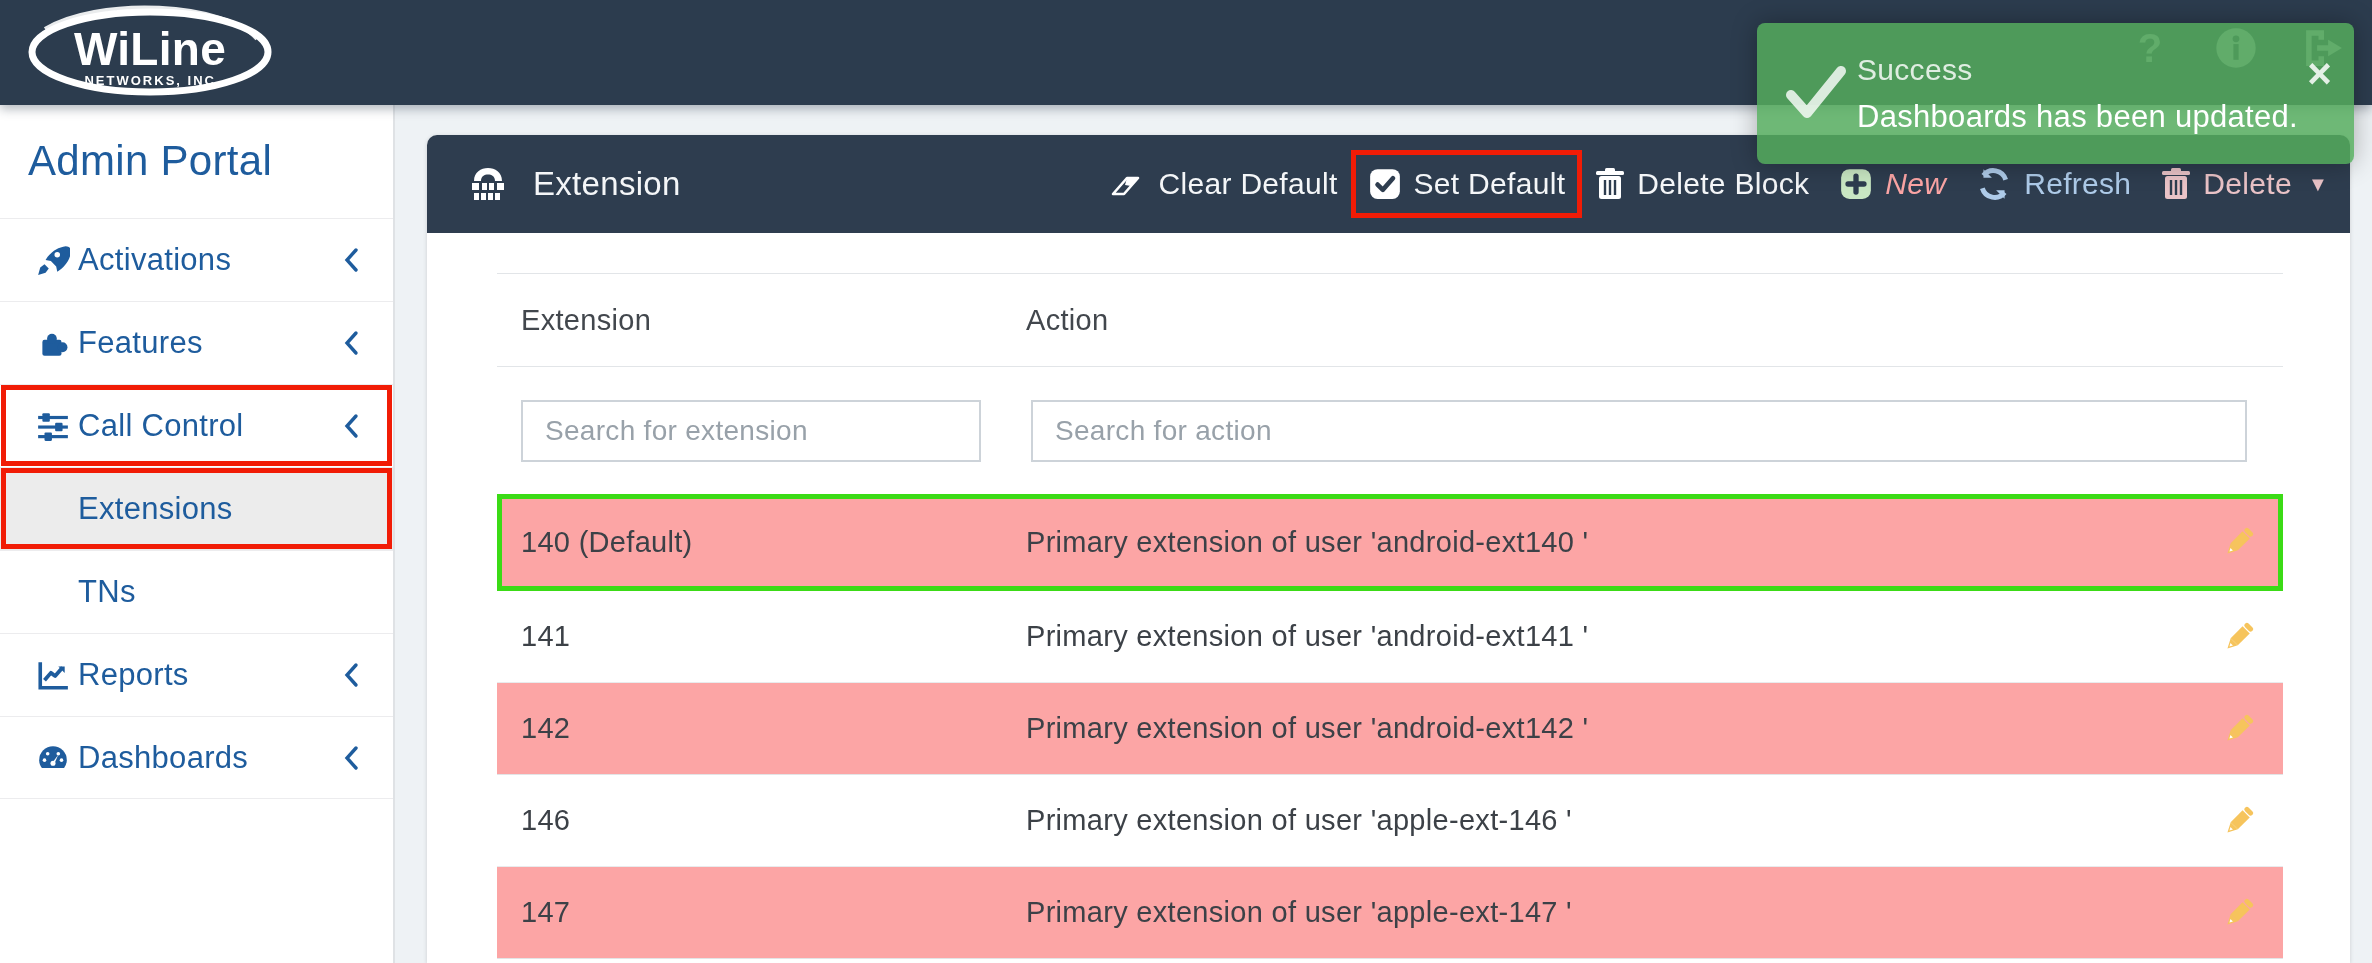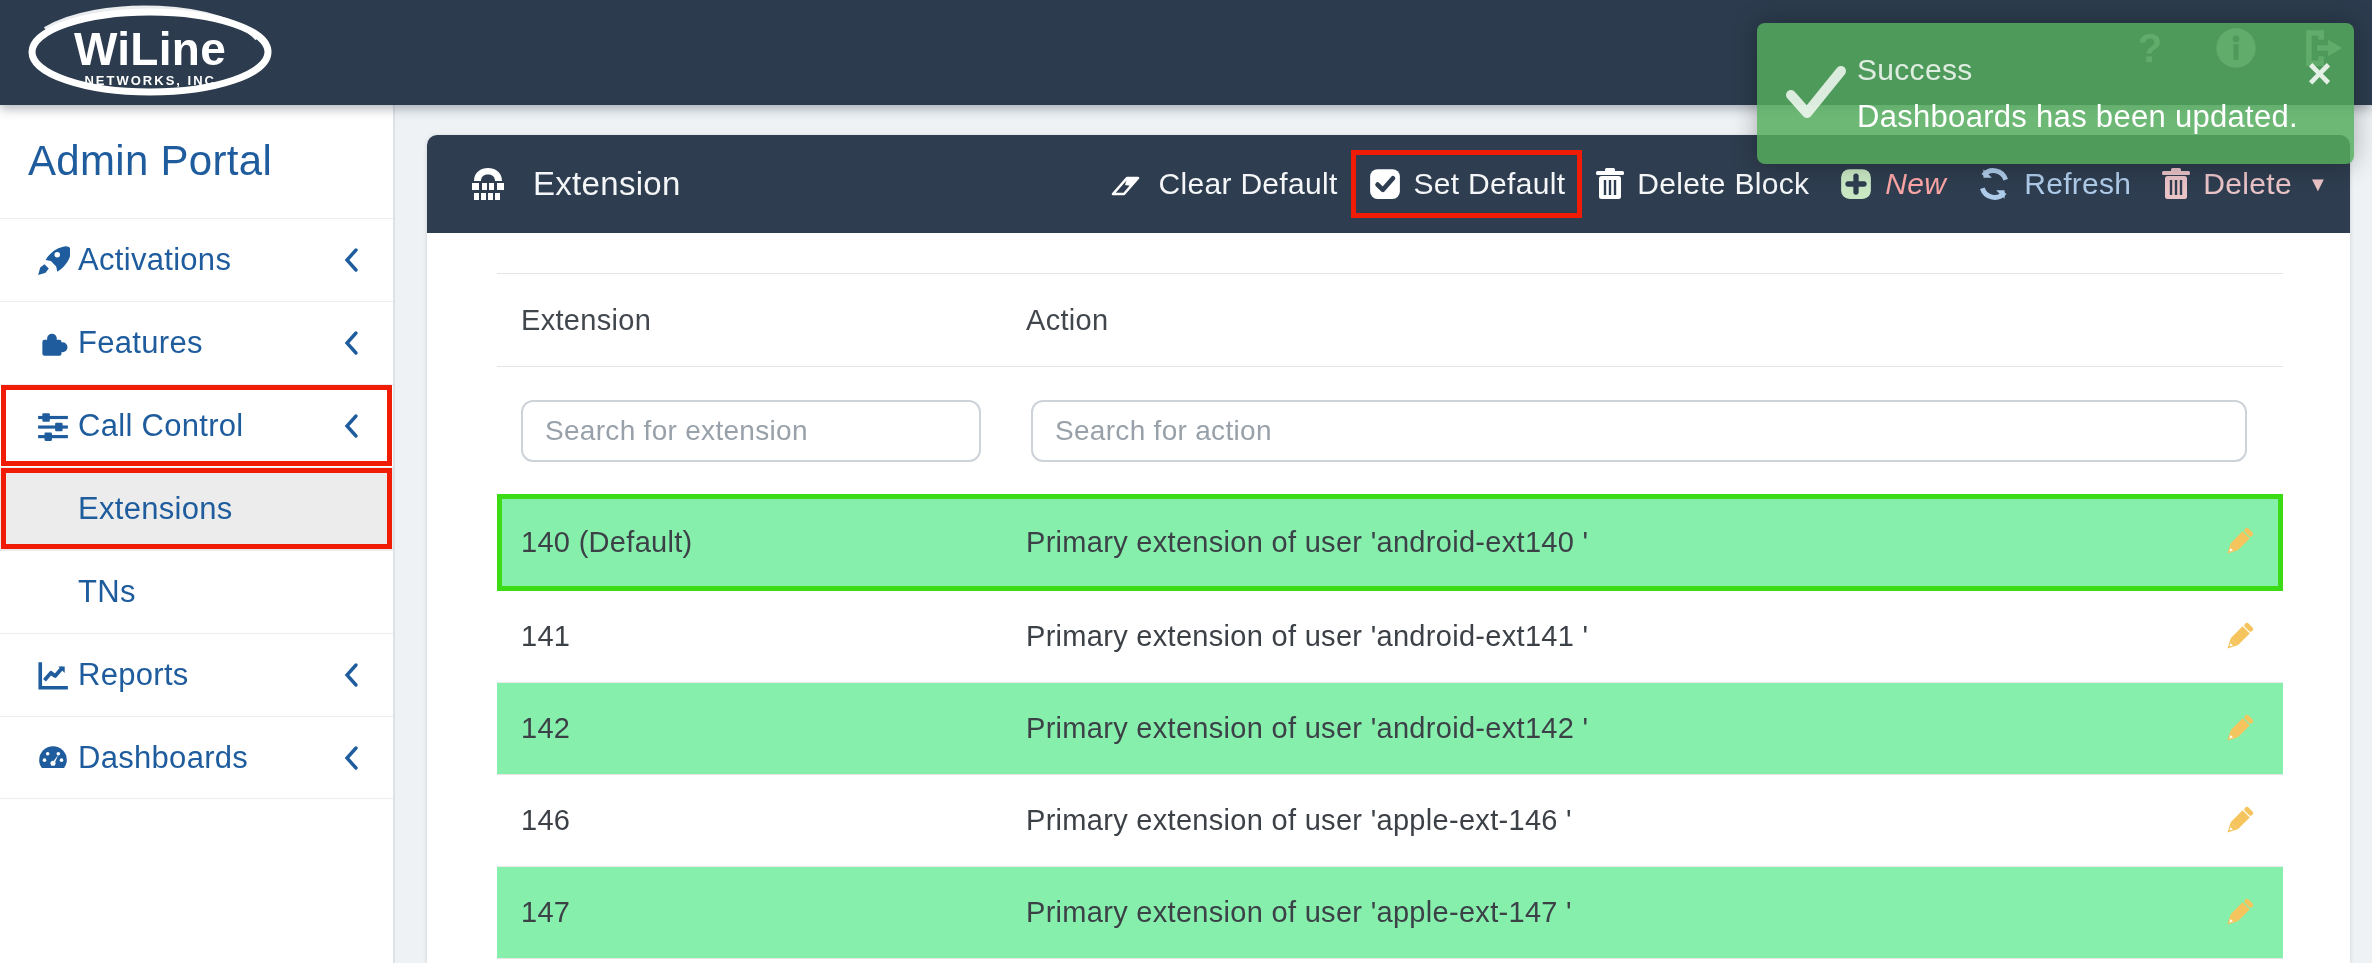--- a/index.html
+++ b/index.html
@@ -49,29 +49,29 @@
   .tb-delete{color:#eac3c7;}
   .caret{font-size:20px;margin-left:4px;}
 
   
   .table{position:absolute;left:70px;top:138px;width:1786px;}
   .thead{height:92px;display:flex;align-items:center;border-top:1px solid #e2e5e8;
          border-bottom:1px solid #e2e5e8;font-size:29px;color:#42474d;}
   .c1{width:505px;padding-left:24px;box-sizing:border-box;flex:0 0 auto;}
   .c2{flex:1;padding-left:24px;box-sizing:border-box;}
   .tfilter{height:127px;display:flex;align-items:center;}
-  .tfilter input{height:62px;border:2px solid #cdd3d9;border-radius:12px;font-size:28px;
+  .tfilter input{height:62px;border:2px solid #cdd3d9;border-radius:0;font-size:28px;
                  color:#5a6269;padding:0 22px;box-sizing:border-box;outline:none;
                  font-family:"Liberation Sans",sans-serif;letter-spacing:.3px;}
   .tfilter input::placeholder{color:#98a1a9;}
   .f-ext{margin-left:24px;width:460px;}
   .f-act{margin-left:50px;width:1216px;}
   .trow{height:92px;display:flex;align-items:center;font-size:29px;color:#3c4147;
         position:relative;border-bottom:1px solid #e9ebed;box-sizing:border-box;}
-  .trow.stripe{background:#86efac;border-bottom:1px solid #e3e4e6;}
+  .trow.stripe{background:#fca5a5;border-bottom:1px solid #e3e4e6;}
   .trow.highlighted{height:97px;outline:5px solid #3bdb16;outline-offset:-5px;z-index:2;}
   .pencil{position:absolute;right:26px;top:50%;transform:translateY(-50%);width:36px;height:36px;cursor:pointer;}
 
   
   .toast{position:absolute;left:1757px;top:23px;width:597px;height:141px;
          background:rgba(85,173,93,.84);border-radius:8px;z-index:50;
          box-shadow:0 0 26px rgba(0,0,0,.30);color:#ffffff;}
   .toast-check{position:absolute;left:28px;top:40px;}
   .toast-title{position:absolute;left:100px;top:30px;font-size:30px;color:rgba(255,255,255,.82);}
   .toast-msg{position:absolute;left:100px;top:76px;font-size:31px;color:#ffffff;}

